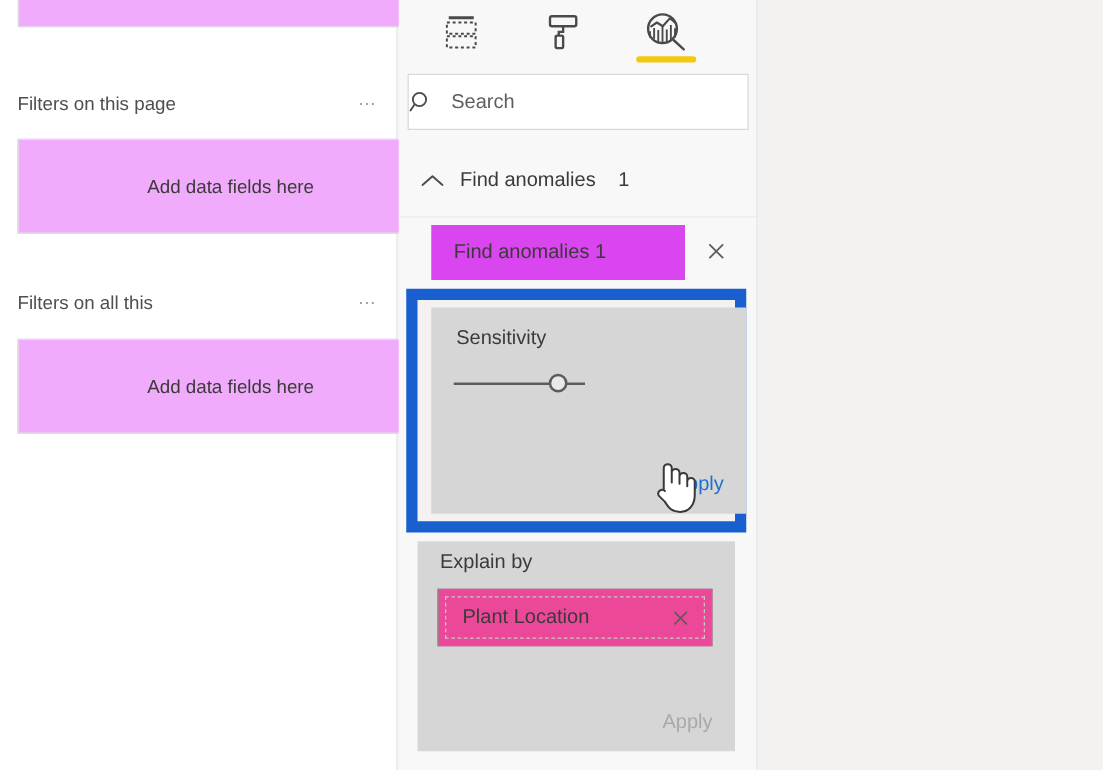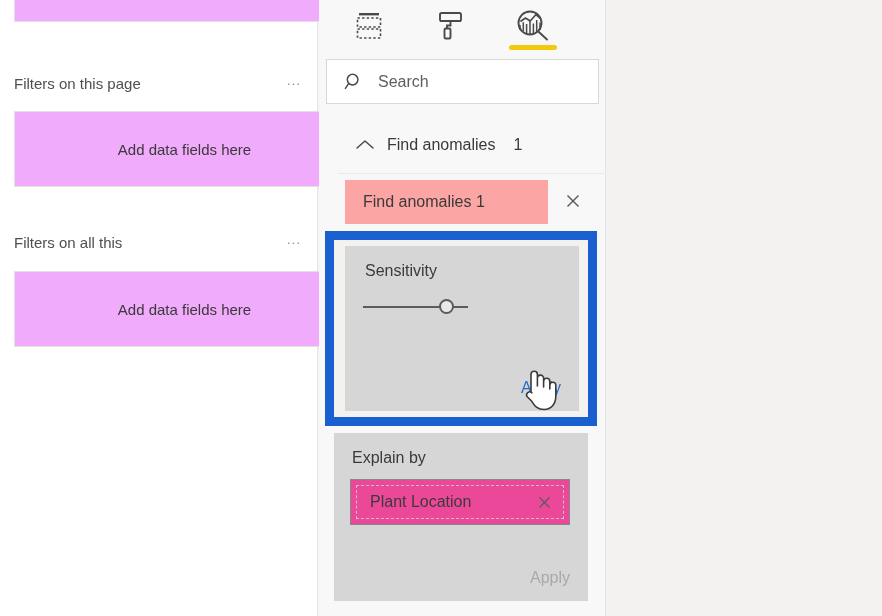--- a/index.html
+++ b/index.html
@@ -113,42 +113,40 @@
     position: absolute;
     left: 7px;
     top: 59px;
     width: 273px;
     height: 45px;
     background: #ffffff;
     border: 1px solid #d8d8d8;
     box-sizing: border-box;
     display: flex;
     align-items: center;
-    padding-left: 17px;
     gap: 14px;
   }
   .search-placeholder {
     color: #605e5c;
     font-size: 16px;
   }
 
   .accordion-header {
     position: absolute;
     left: 0;
     top: 116px;
     width: 287px;
     height: 58px;
     display: flex;
     align-items: center;
     gap: 12px;
     padding-left: 17px;
     box-sizing: border-box;
     border-bottom: 1px solid #eaeaea;
     cursor: pointer;
-    margin-left: 19px;
   }
   .accordion-title {
     font-size: 16px;
     color: #3b3a39;
   }
   .accordion-count {
     font-size: 16px;
     color: #3b3a39;
     margin-left: 6px;
   }
@@ -161,21 +159,21 @@
     height: 44px;
     display: flex;
     align-items: center;
   }
   .item-card {
     position: absolute;
     left: 26px;
     top: 0;
     width: 203px;
     height: 44px;
-    background: #fca5a5;
+    background: #d946ef;
     display: flex;
     align-items: center;
     padding-left: 18px;
     box-sizing: border-box;
     font-size: 16px;
     color: #3b3a39;
     cursor: pointer;
   }
   .item-close {
     position: absolute;
@@ -197,21 +195,21 @@
     width: 272px;
     height: 195px;
     border: 9px solid #1a5fd0;
     box-sizing: border-box;
     background: #f3f2f1;
   }
   .sensitivity-card {
     position: absolute;
     left: 345px;
     top: 246px;
-    width: 234px;
+    width: 252px;
     height: 165px;
     background: #d6d6d6;
     box-sizing: border-box;
     padding: 16px 18px 0 18px;
   }
   .sens-label {
     font-size: 16px;
     color: #3b3a39;
     margin: 0 0 17px 2px;
   }
@@ -274,21 +272,21 @@
 
   
   .explain-card {
     position: absolute;
     left: 334px;
     top: 433px;
     width: 254px;
     height: 168px;
     background: #d6d6d6;
     box-sizing: border-box;
-    padding: 12px 16px 0 16px;
+    padding: 4px 16px 0 16px;
   }
   .explain-label {
     font-size: 16px;
     color: #3b3a39;
     margin: 4px 0 12px 2px;
   }
   .chip-well {
     width: 220px;
     height: 46px;
     background: #ec4899;

